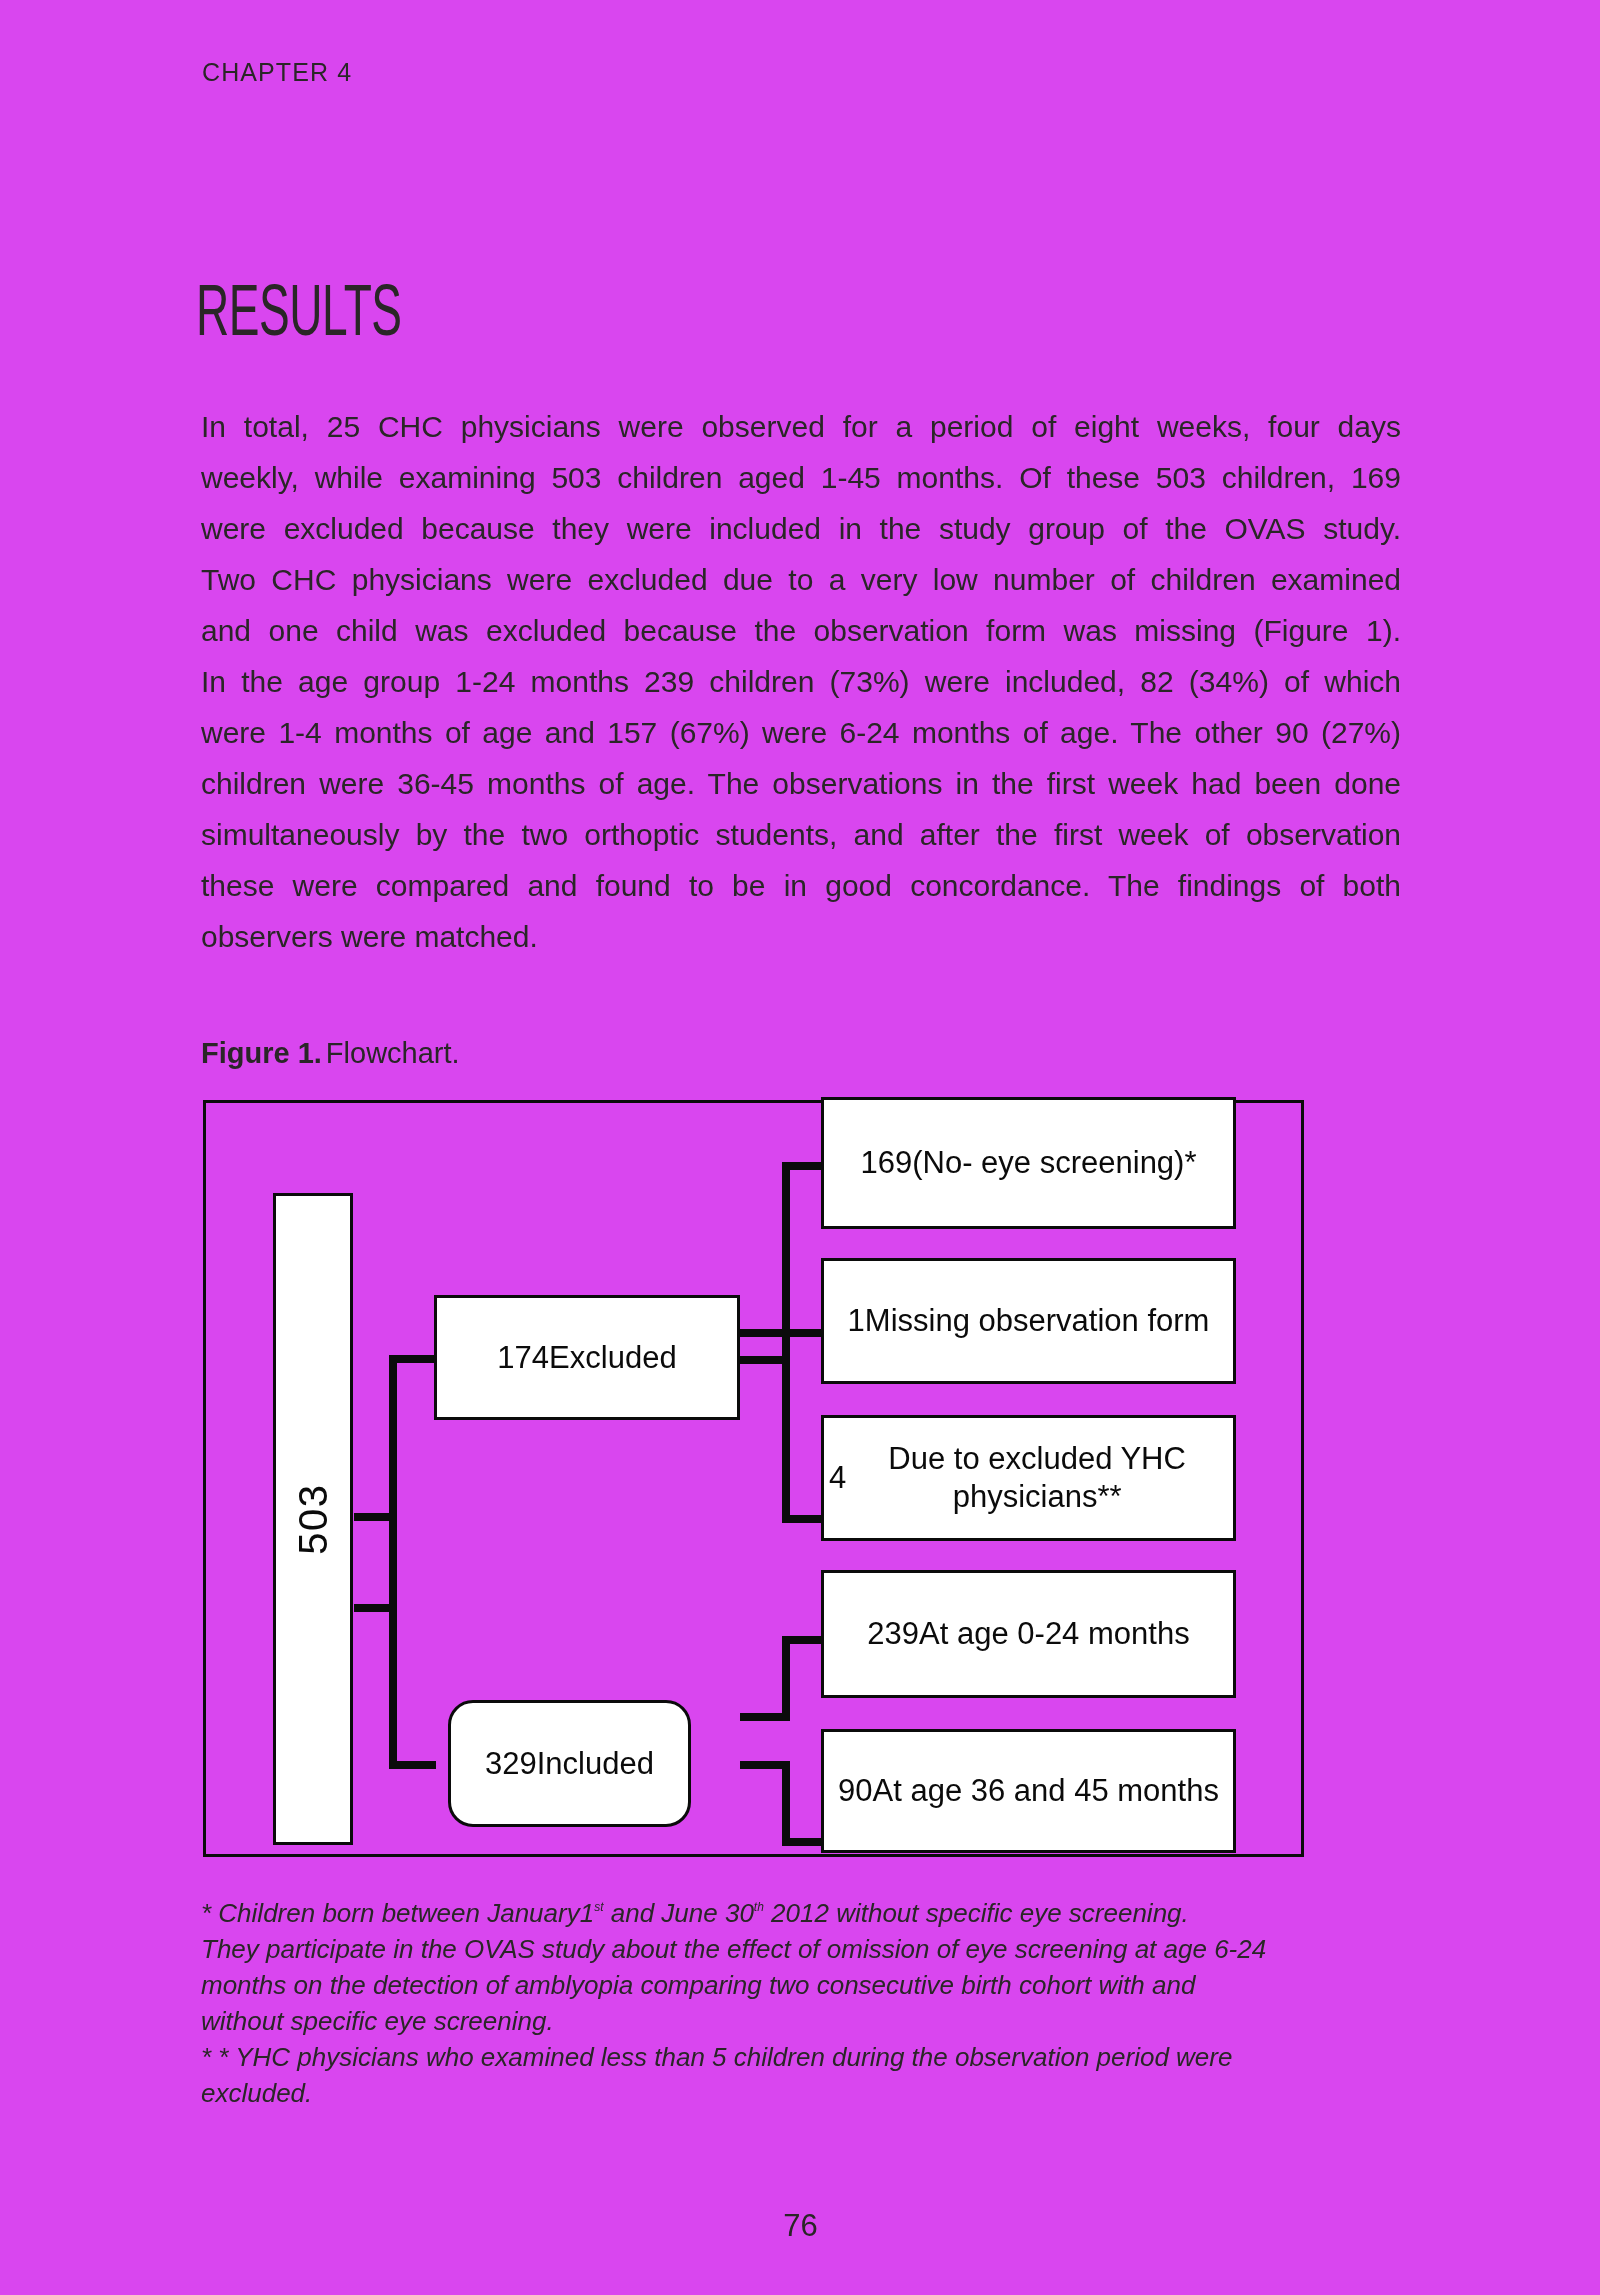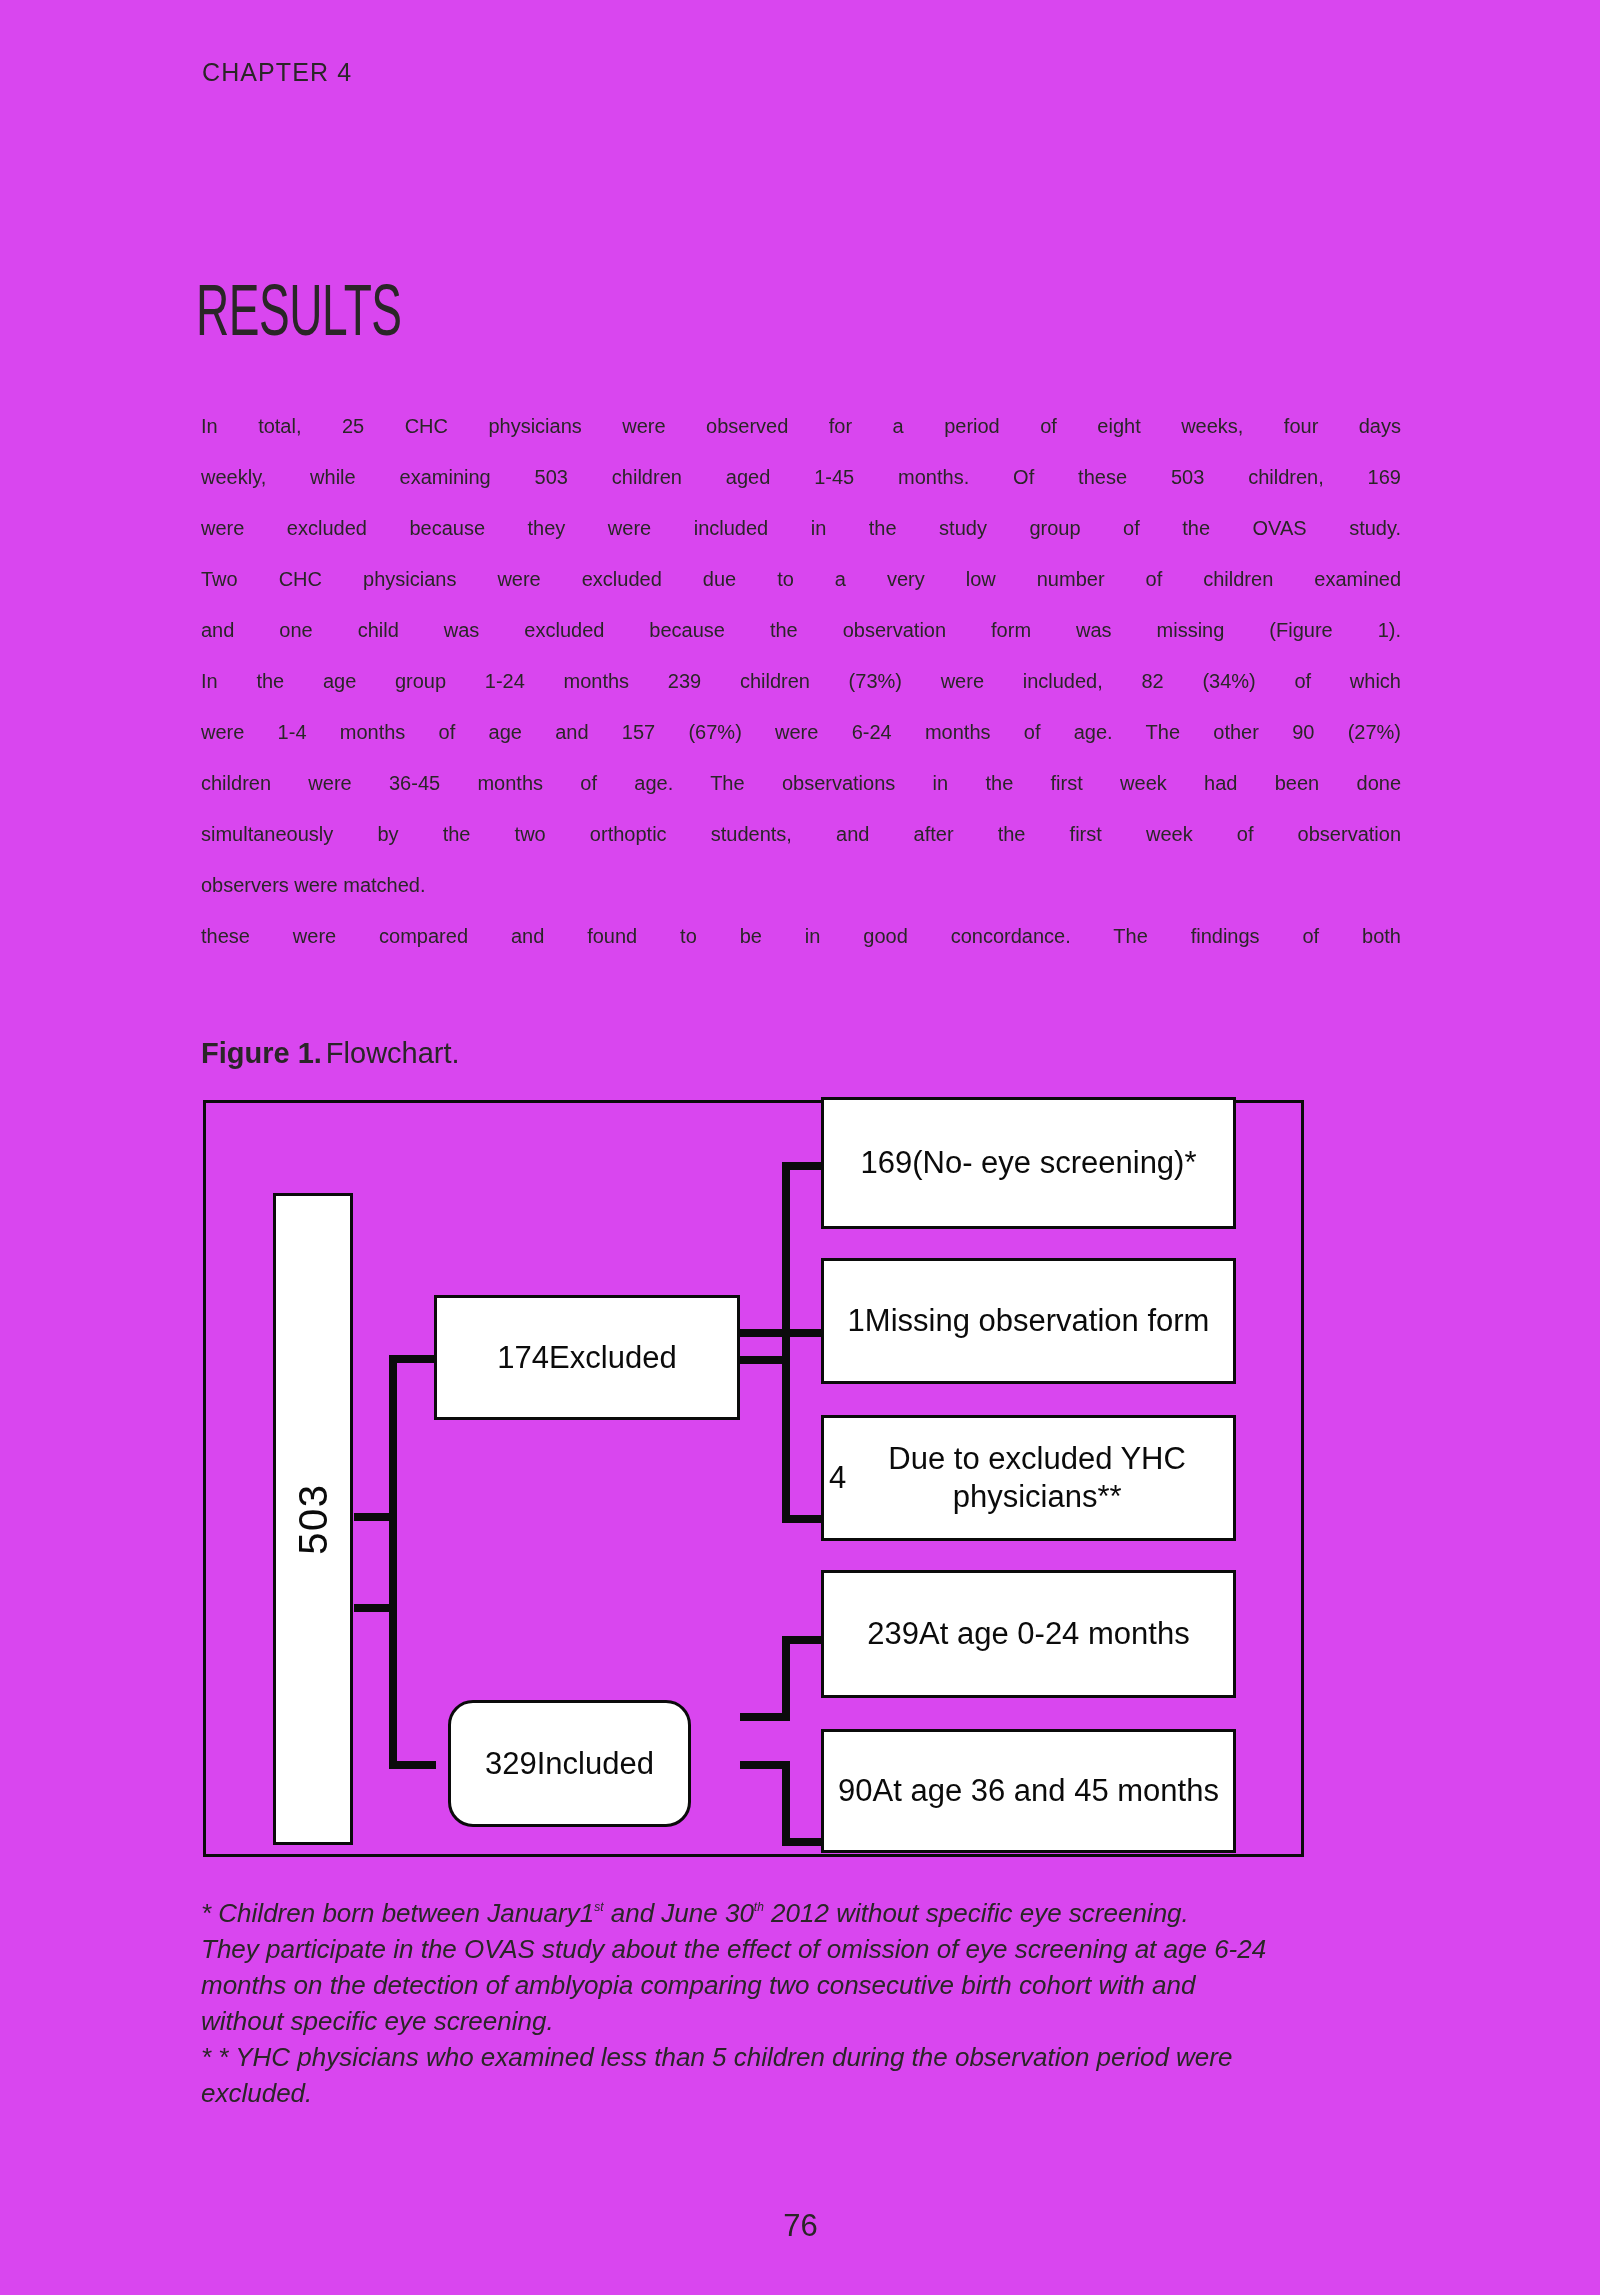--- a/index.html
+++ b/index.html
@@ -4,21 +4,21 @@
 <style>
   html,body{margin:0;padding:0;background:#9a9a9a;}
   .page{position:relative;width:1601px;height:2295px;background:#d946ef;margin:0 auto;
         font-family:"Liberation Sans",sans-serif;color:#2a2627;overflow:hidden;}
 
   .chapter{position:absolute;left:202px;top:58px;font-size:25px;letter-spacing:1.1px;}
 
   .title{position:absolute;left:196px;top:269px;margin:0;font-size:72px;font-weight:300;
          letter-spacing:-0.8px;transform:scaleX(0.64);transform-origin:0 0;white-space:nowrap;}
 
-  .para{position:absolute;left:201px;top:401px;width:1200px;font-size:20px;line-height:51px;}
+  .para{position:absolute;left:201px;top:401px;width:1200px;font-size:30px;line-height:51px;}
   .pline{text-align:justify;text-align-last:justify;white-space:nowrap;}
   .pline.last{text-align-last:left;}
 
   .caption{position:absolute;left:201px;top:1037px;font-size:29px;}
   .cap-b{font-weight:700;margin-right:4px;}
 
   .figure{position:absolute;left:203px;top:1100px;width:1101px;height:757px;}
   .frame{position:absolute;inset:0;border:3.8px solid #0b0b0b;box-sizing:border-box;}
   .cl{position:absolute;background:#0b0b0b;z-index:1;}
   .node{position:absolute;box-sizing:border-box;border:3.1px solid #0b0b0b;background:#ffffff;
@@ -45,22 +45,22 @@
   <div class="para">
     <div class="pline">In total, 25 CHC physicians were observed for a period of eight weeks, four days</div>
     <div class="pline">weekly, while examining 503 children aged 1-45 months. Of these 503 children, 169</div>
     <div class="pline">were excluded because they were included in the study group of the OVAS study.</div>
     <div class="pline">Two CHC physicians were excluded due to a very low number of children examined</div>
     <div class="pline">and one child was excluded because the observation form was missing (Figure 1).</div>
     <div class="pline">In the age group 1-24 months 239 children (73%) were included, 82 (34%) of which</div>
     <div class="pline">were 1-4 months of age and 157 (67%) were 6-24 months of age. The other 90 (27%)</div>
     <div class="pline">children were 36-45 months of age. The observations in the first week had been done</div>
     <div class="pline">simultaneously by the two orthoptic students, and after the first week of observation</div>
+    <div class="pline">these were compared and found to be in good concordance. The findings of both</div>
     <div class="pline last">observers were matched.</div>
-    <div class="pline">these were compared and found to be in good concordance. The findings of both</div>
   </div>
 
   <div class="caption">
     <span class="cap-b">Figure 1.</span><span>Flowchart.</span>
   </div>
 
   <div class="figure">
     <div class="frame"></div>
 
     <div class="cl" style="left:151px;top:413px;width:43px;height:7.6px;"></div>

